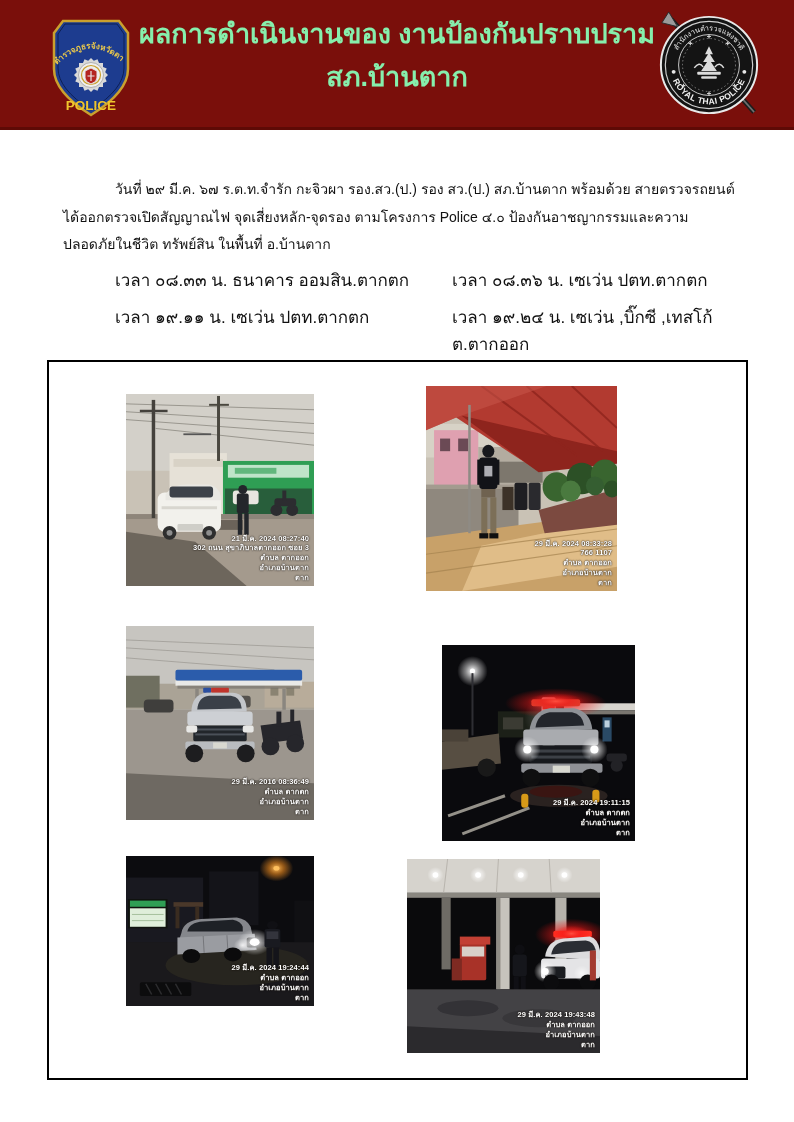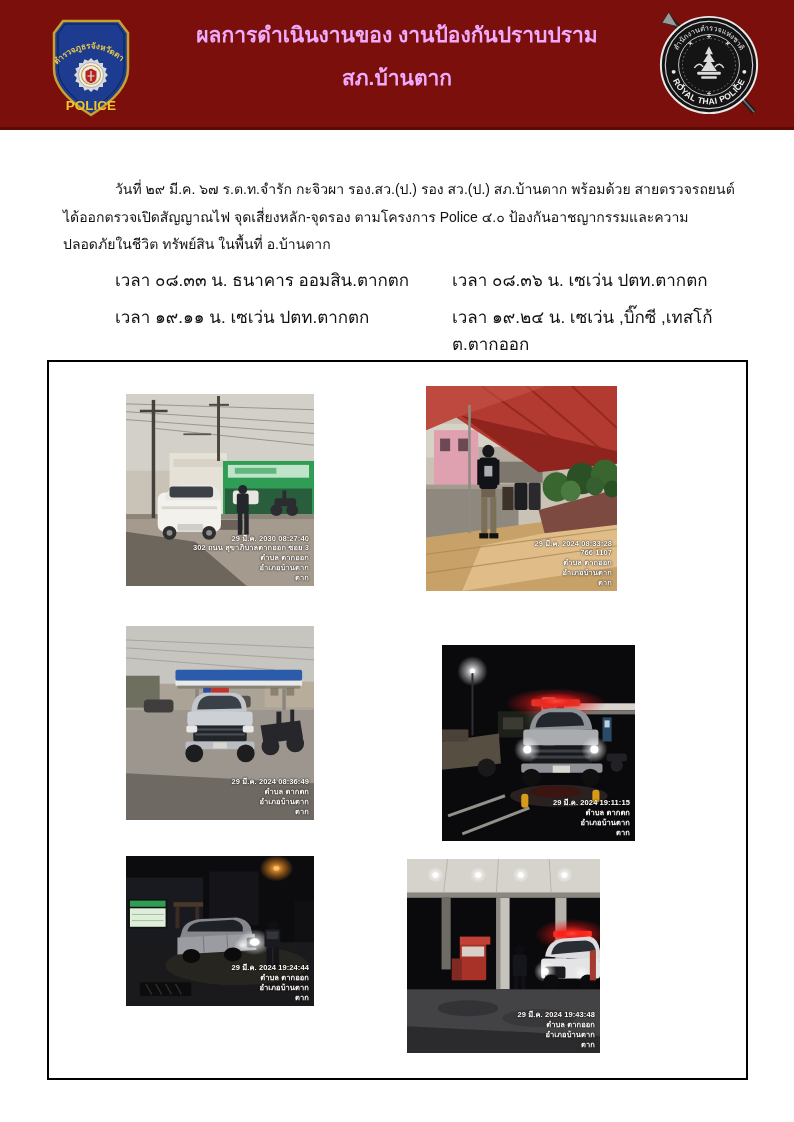--- a/index.html
+++ b/index.html
@@ -1,21 +1,21 @@
 <!DOCTYPE html>
 <html><head>
 <meta charset="utf-8">
 <style>
   html,body{margin:0;padding:0;}
   body{background:#ffffff;}
   .page{position:relative;width:794px;height:1122px;background:#ffffff;overflow:hidden;
         font-family:"Liberation Sans","DejaVu Sans",sans-serif;color:#111;}
   
   .header{position:relative;height:130px;background:#7a0f0b;border-bottom:3px solid #5e0a06;box-sizing:border-box;}
-  .title{padding-top:13px;text-align:center;color:#f0abfc;font-weight:bold;font-size:21px;line-height:43px;}
+  .title{padding-top:13px;text-align:center;color:#86efac;font-weight:bold;font-size:27px;line-height:43px;}
   .badge-wrap{position:absolute;left:47px;top:17px;}
   .emblem-wrap{position:absolute;right:31px;top:11px;}
   
   .para{margin:46px 58px 0 63px;font-size:14px;line-height:27.5px;text-indent:52px;}
   .schedule{margin:7px 40px 0 115px;display:grid;grid-template-columns:337px auto;row-gap:10px;font-size:17px;}
   
   .frame{position:absolute;left:47px;top:360px;width:701px;height:720px;border:2px solid #000;box-sizing:border-box;background:#fff;}
   .ph{position:absolute;overflow:hidden;background:#222;}
   .ph svg{display:block;width:100%;height:100%;}
   .cap{position:absolute;right:5px;bottom:3px;text-align:right;color:#fff;font-size:7.5px;line-height:1.32;
@@ -176,21 +176,21 @@
             <rect x="119.5" y="121" width="4.5" height="22"></rect>
         </g>
         <g fill="#2c2c30">
           <circle cx="152" cy="118" r="6"></circle>
             <circle cx="168" cy="118" r="6"></circle>
           <rect x="150" y="106" width="22" height="8" rx="3"></rect>
             <rect x="158" y="98" width="4" height="10"></rect>
         </g>
       </svg>
       <figcaption class="cap">
-        <div>29 มี.ค. 2030 08:27:40</div>
+        <div>21 มี.ค. 2024 08:27:40</div>
         <div>302 ถนน สุขาภิบาลตากออก ซอย 3</div>
         <div>ตำบล ตากออก</div>
         <div>อำเภอบ้านตาก</div>
         <div>ตาก</div>
       </figcaption>
     </figure>
 
     <figure class="ph ph2" style="margin:0">
       <svg viewBox="0 0 190 195" preserveAspectRatio="none">
         <rect width="190" height="195" fill="#c9c2b5"></rect>
@@ -291,21 +291,21 @@
         </g>
         <g fill="#26262b">
           <polygon points="136,100 176,95 179,113 139,118"></polygon>
           <circle cx="146" cy="121" r="9"></circle>
             <circle cx="171" cy="118" r="9"></circle>
           <rect x="152" y="86" width="5" height="15"></rect>
             <rect x="166" y="84" width="4" height="13"></rect>
         </g>
       </svg>
       <figcaption class="cap">
-        <div>29 มี.ค. 2024 08:36:49</div>
+        <div>29 มี.ค. 2016 08:36:49</div>
         <div>ตำบล ตากตก</div>
         <div>อำเภอบ้านตาก</div>
         <div>ตาก</div>
       </figcaption>
     </figure>
 
     <figure class="ph ph4" style="margin:16px">
       <svg viewBox="0 0 190 195" preserveAspectRatio="none">
         <rect width="190" height="195" fill="#0a0a0d"></rect>
         <circle cx="30" cy="26" r="15" fill="url(#gWhite)"></circle>

